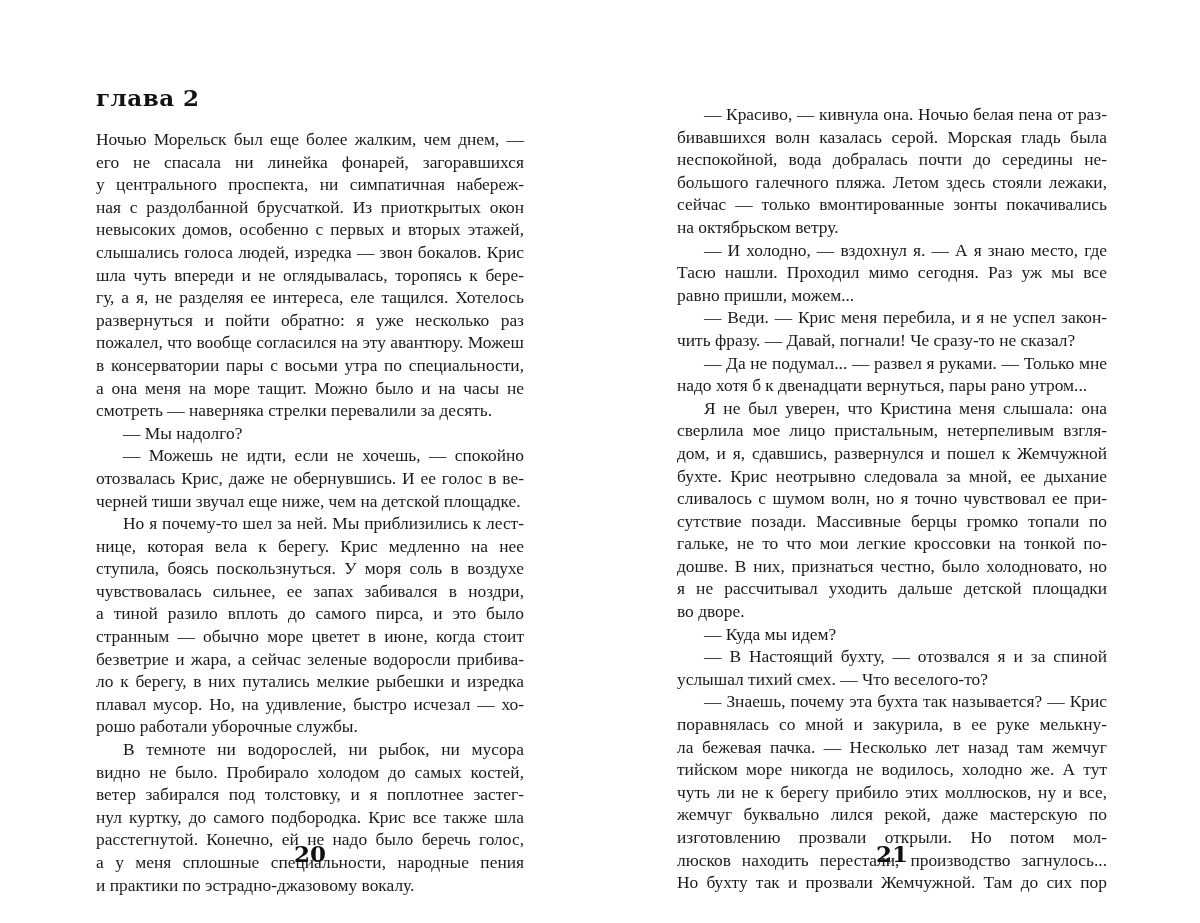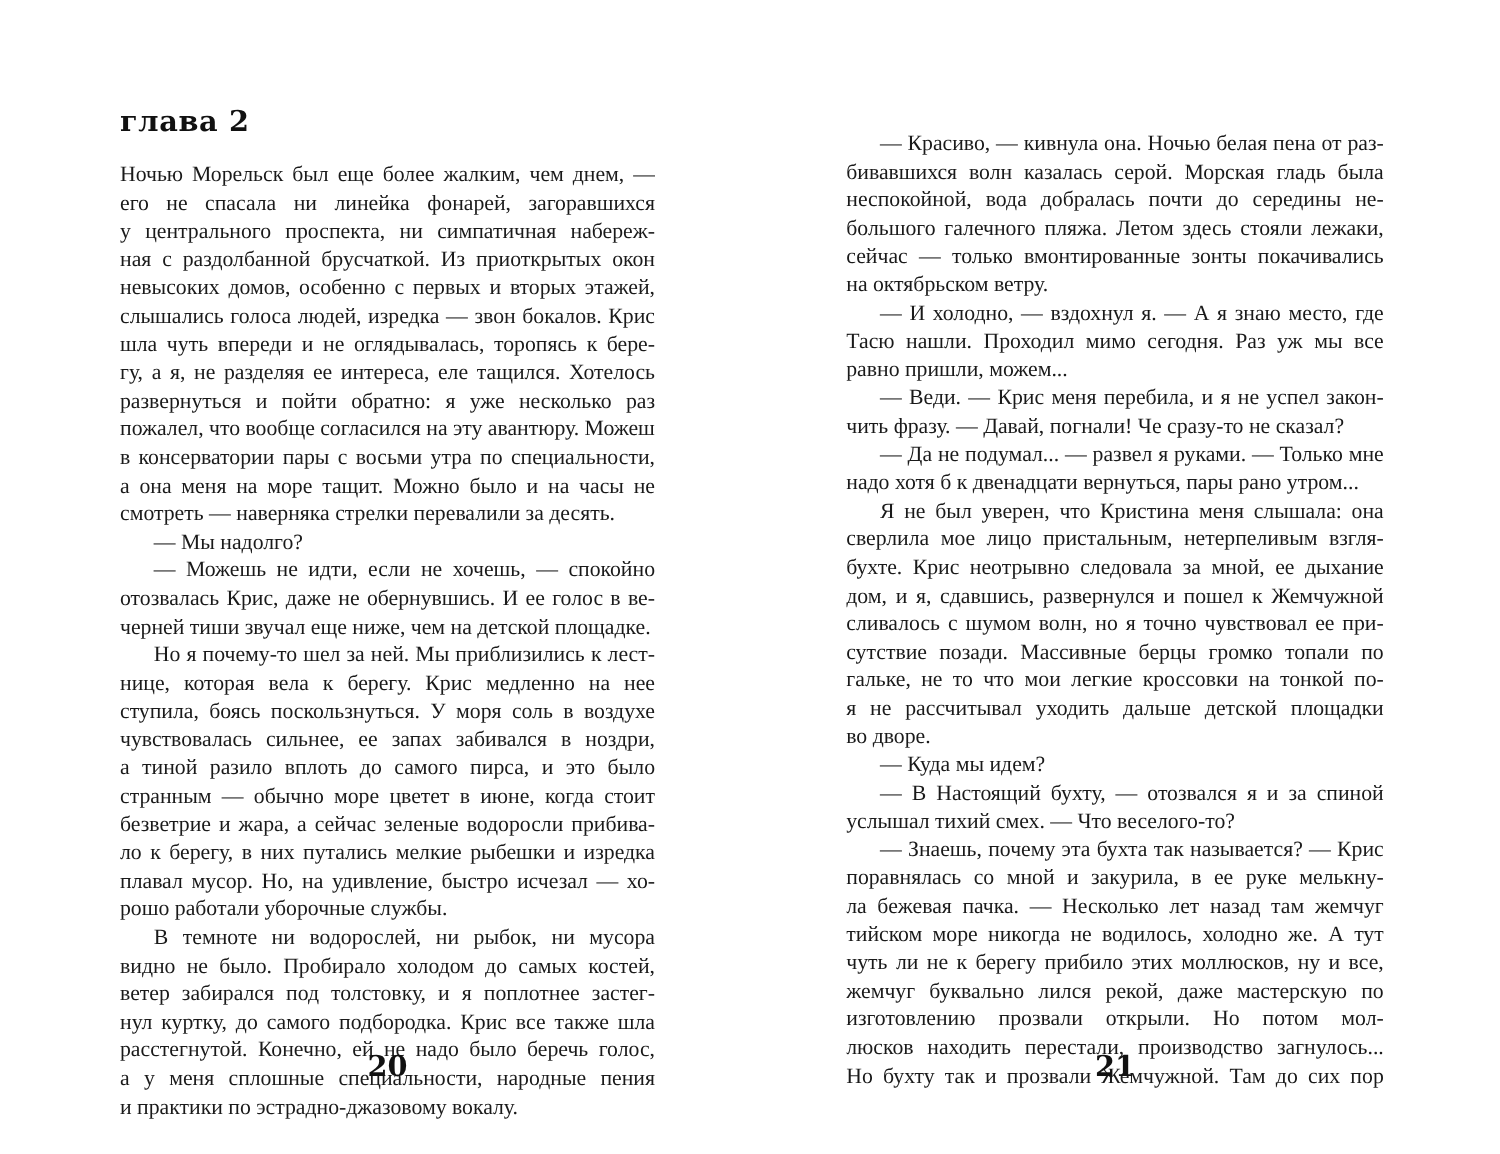--- a/index.html
+++ b/index.html
@@ -75,25 +75,26 @@
       <div class="line last">на октябрьском ветру.</div>
       <div class="line indent">— И холодно, — вздохнул я. — А я знаю место, где</div>
       <div class="line">Тасю нашли. Проходил мимо сегодня. Раз уж мы все</div>
       <div class="line last">равно пришли, можем...</div>
       <div class="line indent">— Веди. — Крис меня перебила, и я не успел закон-</div>
       <div class="line last">чить фразу. — Давай, погнали! Че сразу-то не сказал?</div>
       <div class="line indent">— Да не подумал... — развел я руками. — Только мне</div>
       <div class="line last">надо хотя б к двенадцати вернуться, пары рано утром...</div>
       <div class="line indent">Я не был уверен, что Кристина меня слышала: она</div>
       <div class="line">сверлила мое лицо пристальным, нетерпеливым взгля-</div>
+      <div class="line">дом, и я, сдавшись, развернулся и пошел к Жемчужной</div>
       <div class="line">бухте. Крис неотрывно следовала за мной, ее дыхание</div>
-      <div class="line">дом, и я, сдавшись, развернулся и пошел к Жемчужной</div>
       <div class="line">сливалось с шумом волн, но я точно чувствовал ее при-</div>
       <div class="line">сутствие позади. Массивные берцы громко топали по</div>
       <div class="line">гальке, не то что мои легкие кроссовки на тонкой по-</div>
+      <div class="line">дошве. В них, признаться честно, было холодновато, но</div>
       <div class="line">я не рассчитывал уходить дальше детской площадки</div>
       <div class="line last">во дворе.</div>
       <div class="line indent last">— Куда мы идем?</div>
       <div class="line indent">— В Настоящий бухту, — отозвался я и за спиной</div>
       <div class="line last">услышал тихий смех. — Что веселого-то?</div>
       <div class="line indent">— Знаешь, почему эта бухта так называется? — Крис</div>
       <div class="line">поравнялась со мной и закурила, в ее руке мелькну-</div>
       <div class="line">ла бежевая пачка. — Несколько лет назад там жемчуг</div>
       <div class="line">тийском море никогда не водилось, холодно же. А тут</div>
       <div class="line">чуть ли не к берегу прибило этих моллюсков, ну и все,</div>

